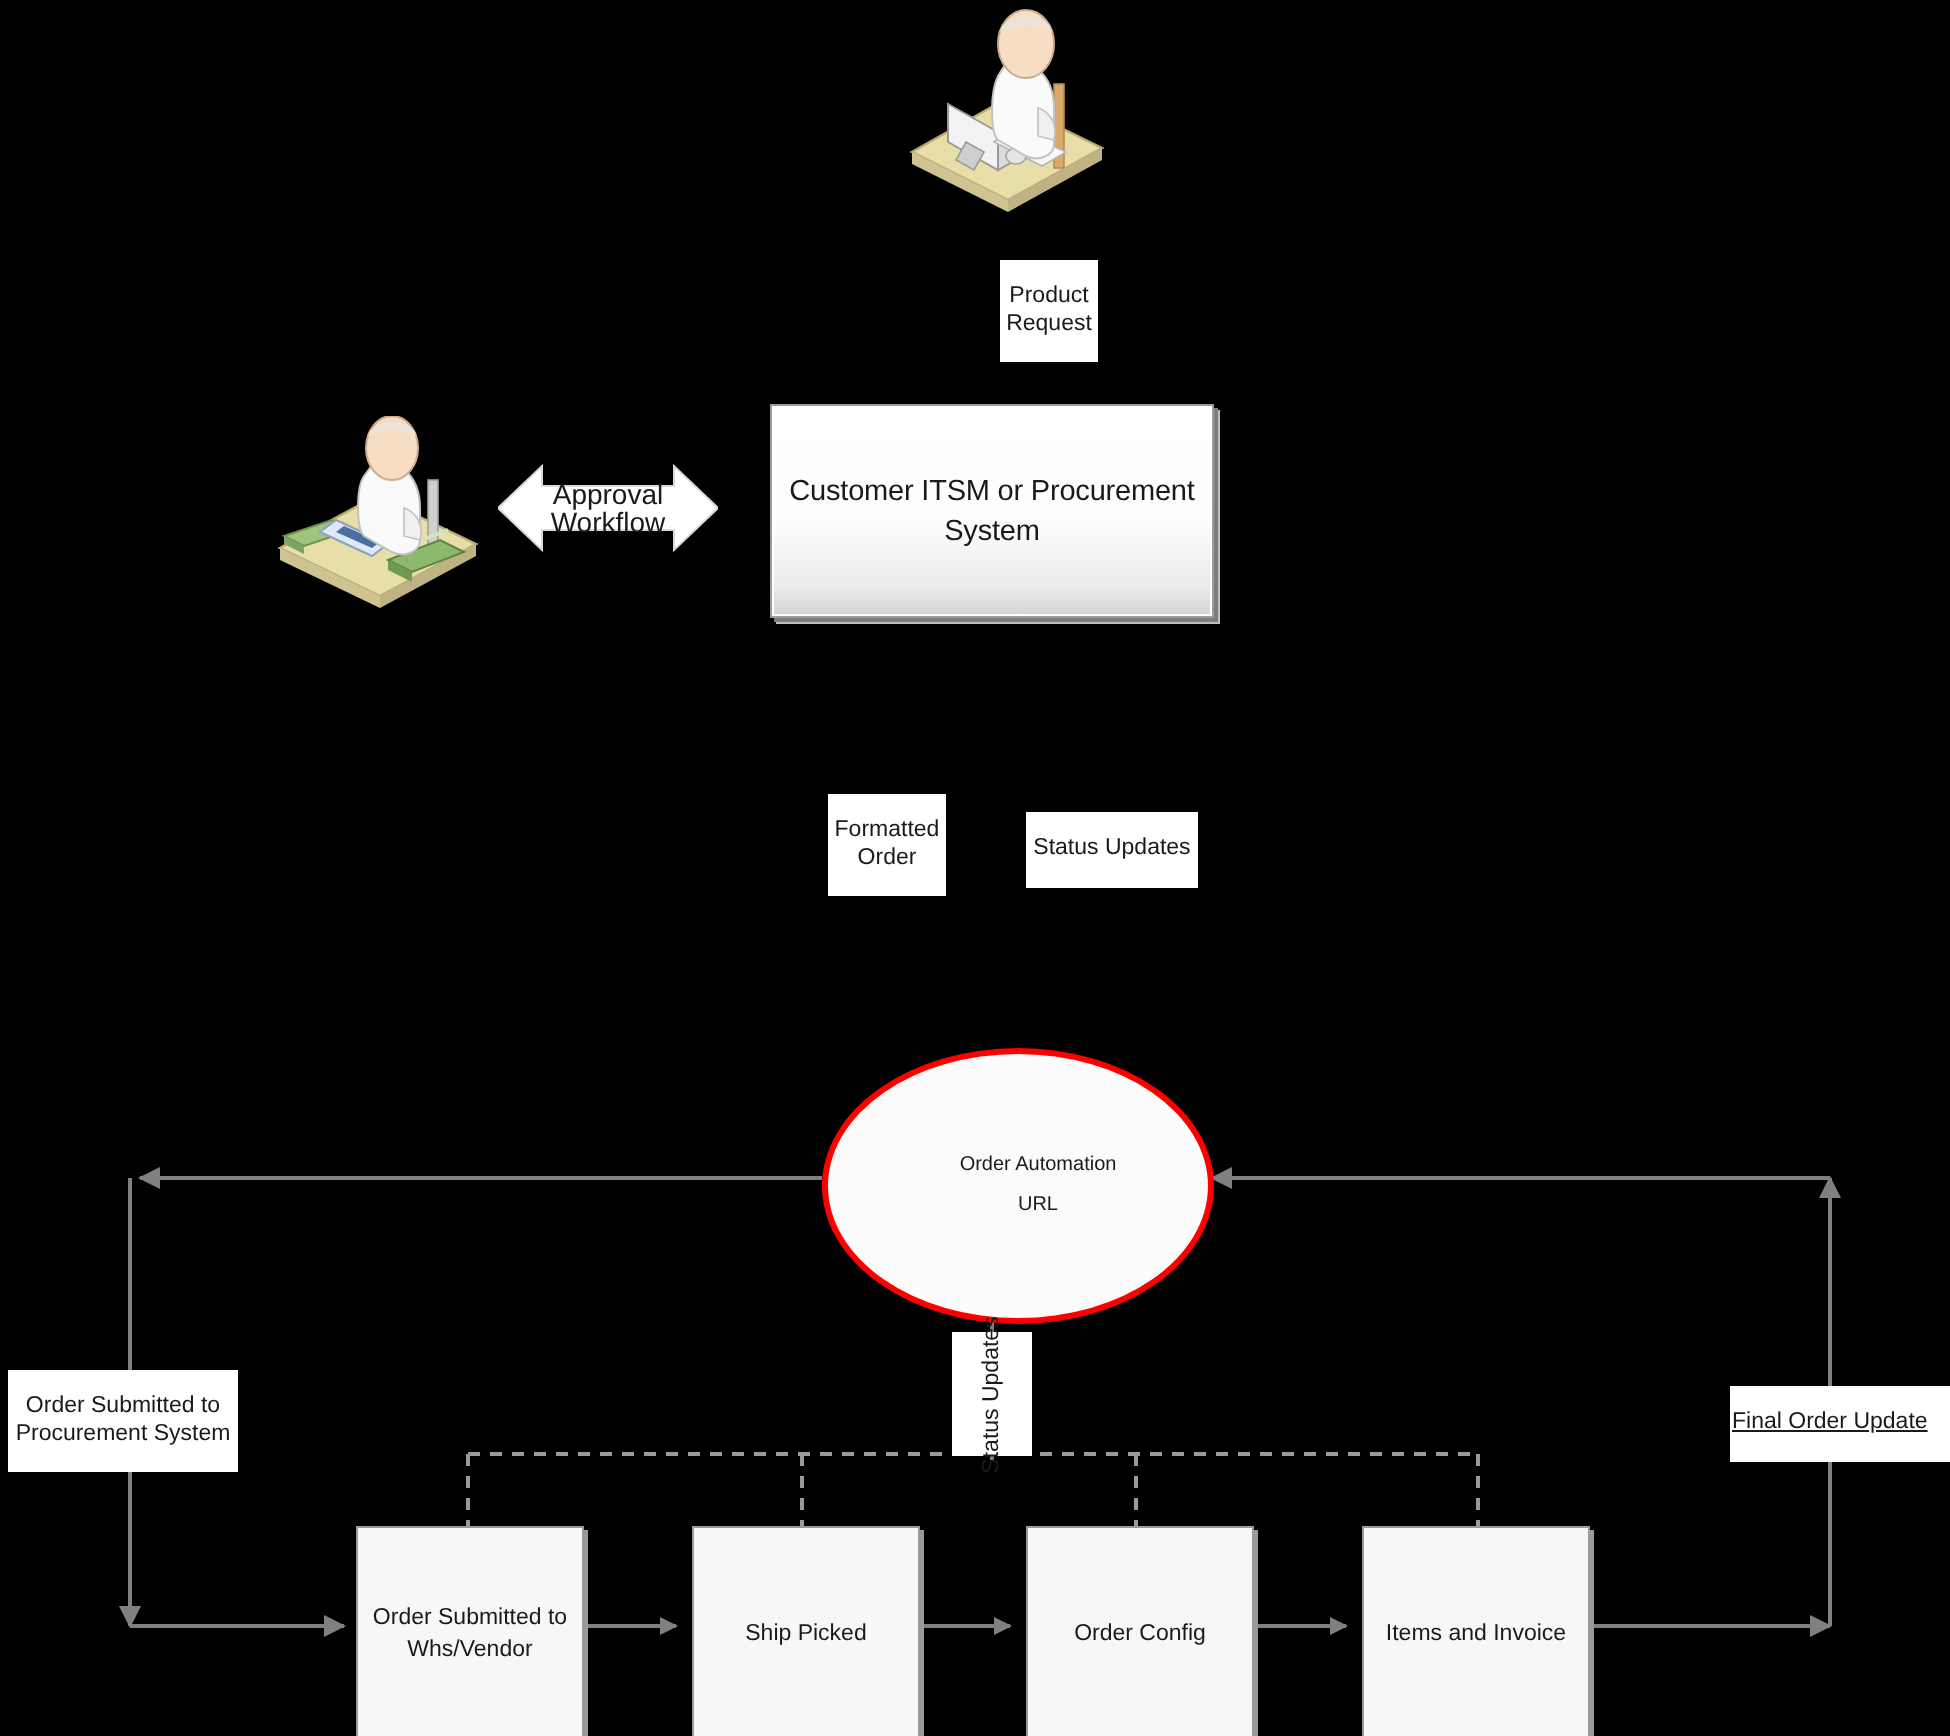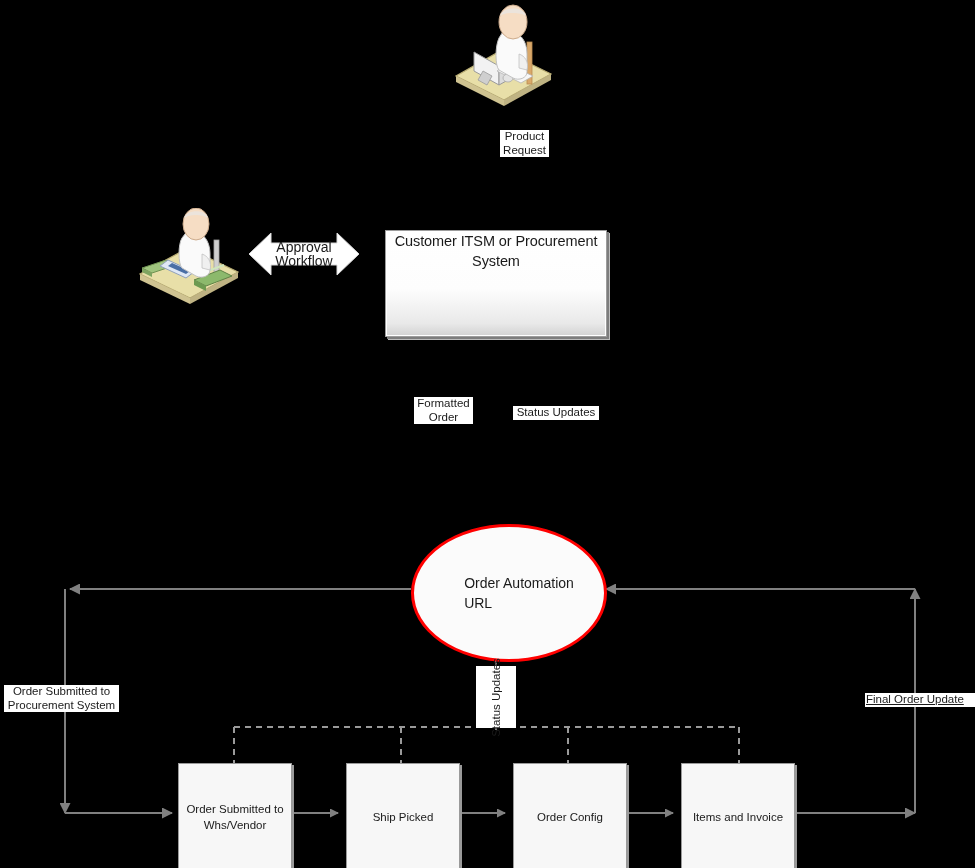--- a/index.html
+++ b/index.html
@@ -5,36 +5,36 @@
   html,body{margin:0;padding:0;background:#000;}
   body{width:975px;height:868px;overflow:hidden;
        font-family:"Liberation Sans", sans-serif;}
   #stage{position:relative;width:975px;height:868px;background:#000;}
 
   .svg-layer{position:absolute;left:0;top:0;width:975px;height:868px;}
 
   
   .chip{position:absolute;background:#ffffff;color:#1a1a1a;
         font-size:11.5px;line-height:13.5px;text-align:center;
-        white-space:pre-line;padding:0 1px;}
+        white-space:pre-line;padding:12px 1px;}
 
   
   .itsm-box{position:absolute;left:385px;top:202px;width:220px;height:105px;
             background:linear-gradient(180deg,#ffffff 0%,#fdfdfd 55%,#e9e9e9 88%,#d2d2d2 100%);
             border:1px solid #9c9c9c;
             box-shadow:2px 2px 0 0 #7d7d7d, 3px 3px 0 0 #bdbdbd, 0 0 0 1px #ffffff inset;
-            display:flex;justify-content:center;margin-top:28px;}
+            display:flex;align-items:center;justify-content:center;}
   .itsm-box .t{font-size:14.5px;color:#1a1a1a;text-align:center;line-height:20px;
                white-space:pre-line;letter-spacing:-0.1px;}
 
   
   .ellipse{position:absolute;left:411px;top:524px;width:190px;height:132px;
            border-radius:50%;background:#fbfbfb;border:3px solid #ff0000;
            display:flex;align-items:center;justify-content:center;}
-  .ellipse .t{font-size:14px;color:#1a1a1a;text-align:left;line-height:20px;
+  .ellipse .t{font-size:10px;color:#1a1a1a;text-align:center;line-height:20px;
               white-space:pre-line;margin-left:20px;}
 
   
   .pbox{position:absolute;height:105px;background:#f7f7f7;
         border:1px solid #9a9a9a;
         box-shadow:2px 2px 0 0 #9a9a9a;
         display:flex;align-items:center;justify-content:center;}
   .pbox .t{font-size:11.5px;color:#1a1a1a;text-align:center;line-height:16px;
            white-space:pre-line;padding:0 4px;}
 

